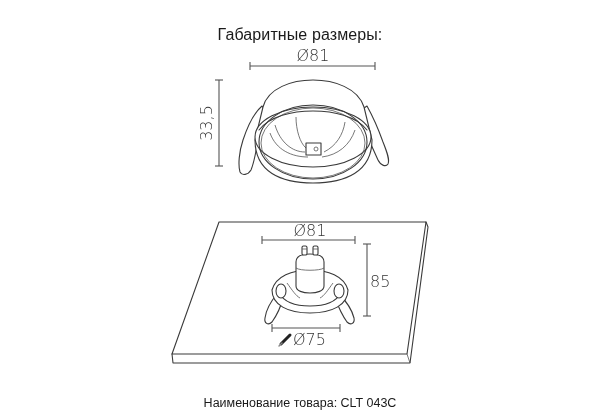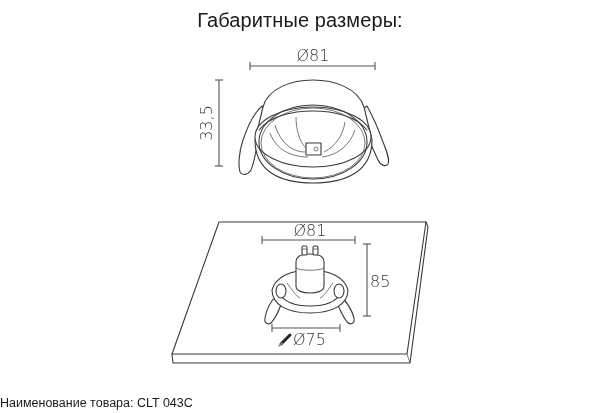--- a/index.html
+++ b/index.html
@@ -11,33 +11,33 @@
       width: 600px;
       height: 413px;
       position: relative;
       overflow: hidden;
       font-family: "Liberation Sans", sans-serif;
       color: #1a1a1a;
     }
     .title {
       position: absolute;
       left: 0;
-      top: 9px;
+      top: 26px;
       width: 600px;
       text-align: center;
-      font-size: 20px;
+      font-size: 16px;
       color: #1a1a1a;
       letter-spacing: 0.1px;
     }
     .product {
       position: absolute;
       left: 0;
       top: 396px;
       width: 600px;
-      text-align: left;
+      text-align: center;
       font-size: 12.5px;
       color: #1a1a1a;
     }
     svg.drawing {
       position: absolute;
       left: 0;
       top: 0;
       width: 600px;
       height: 413px;
     }

